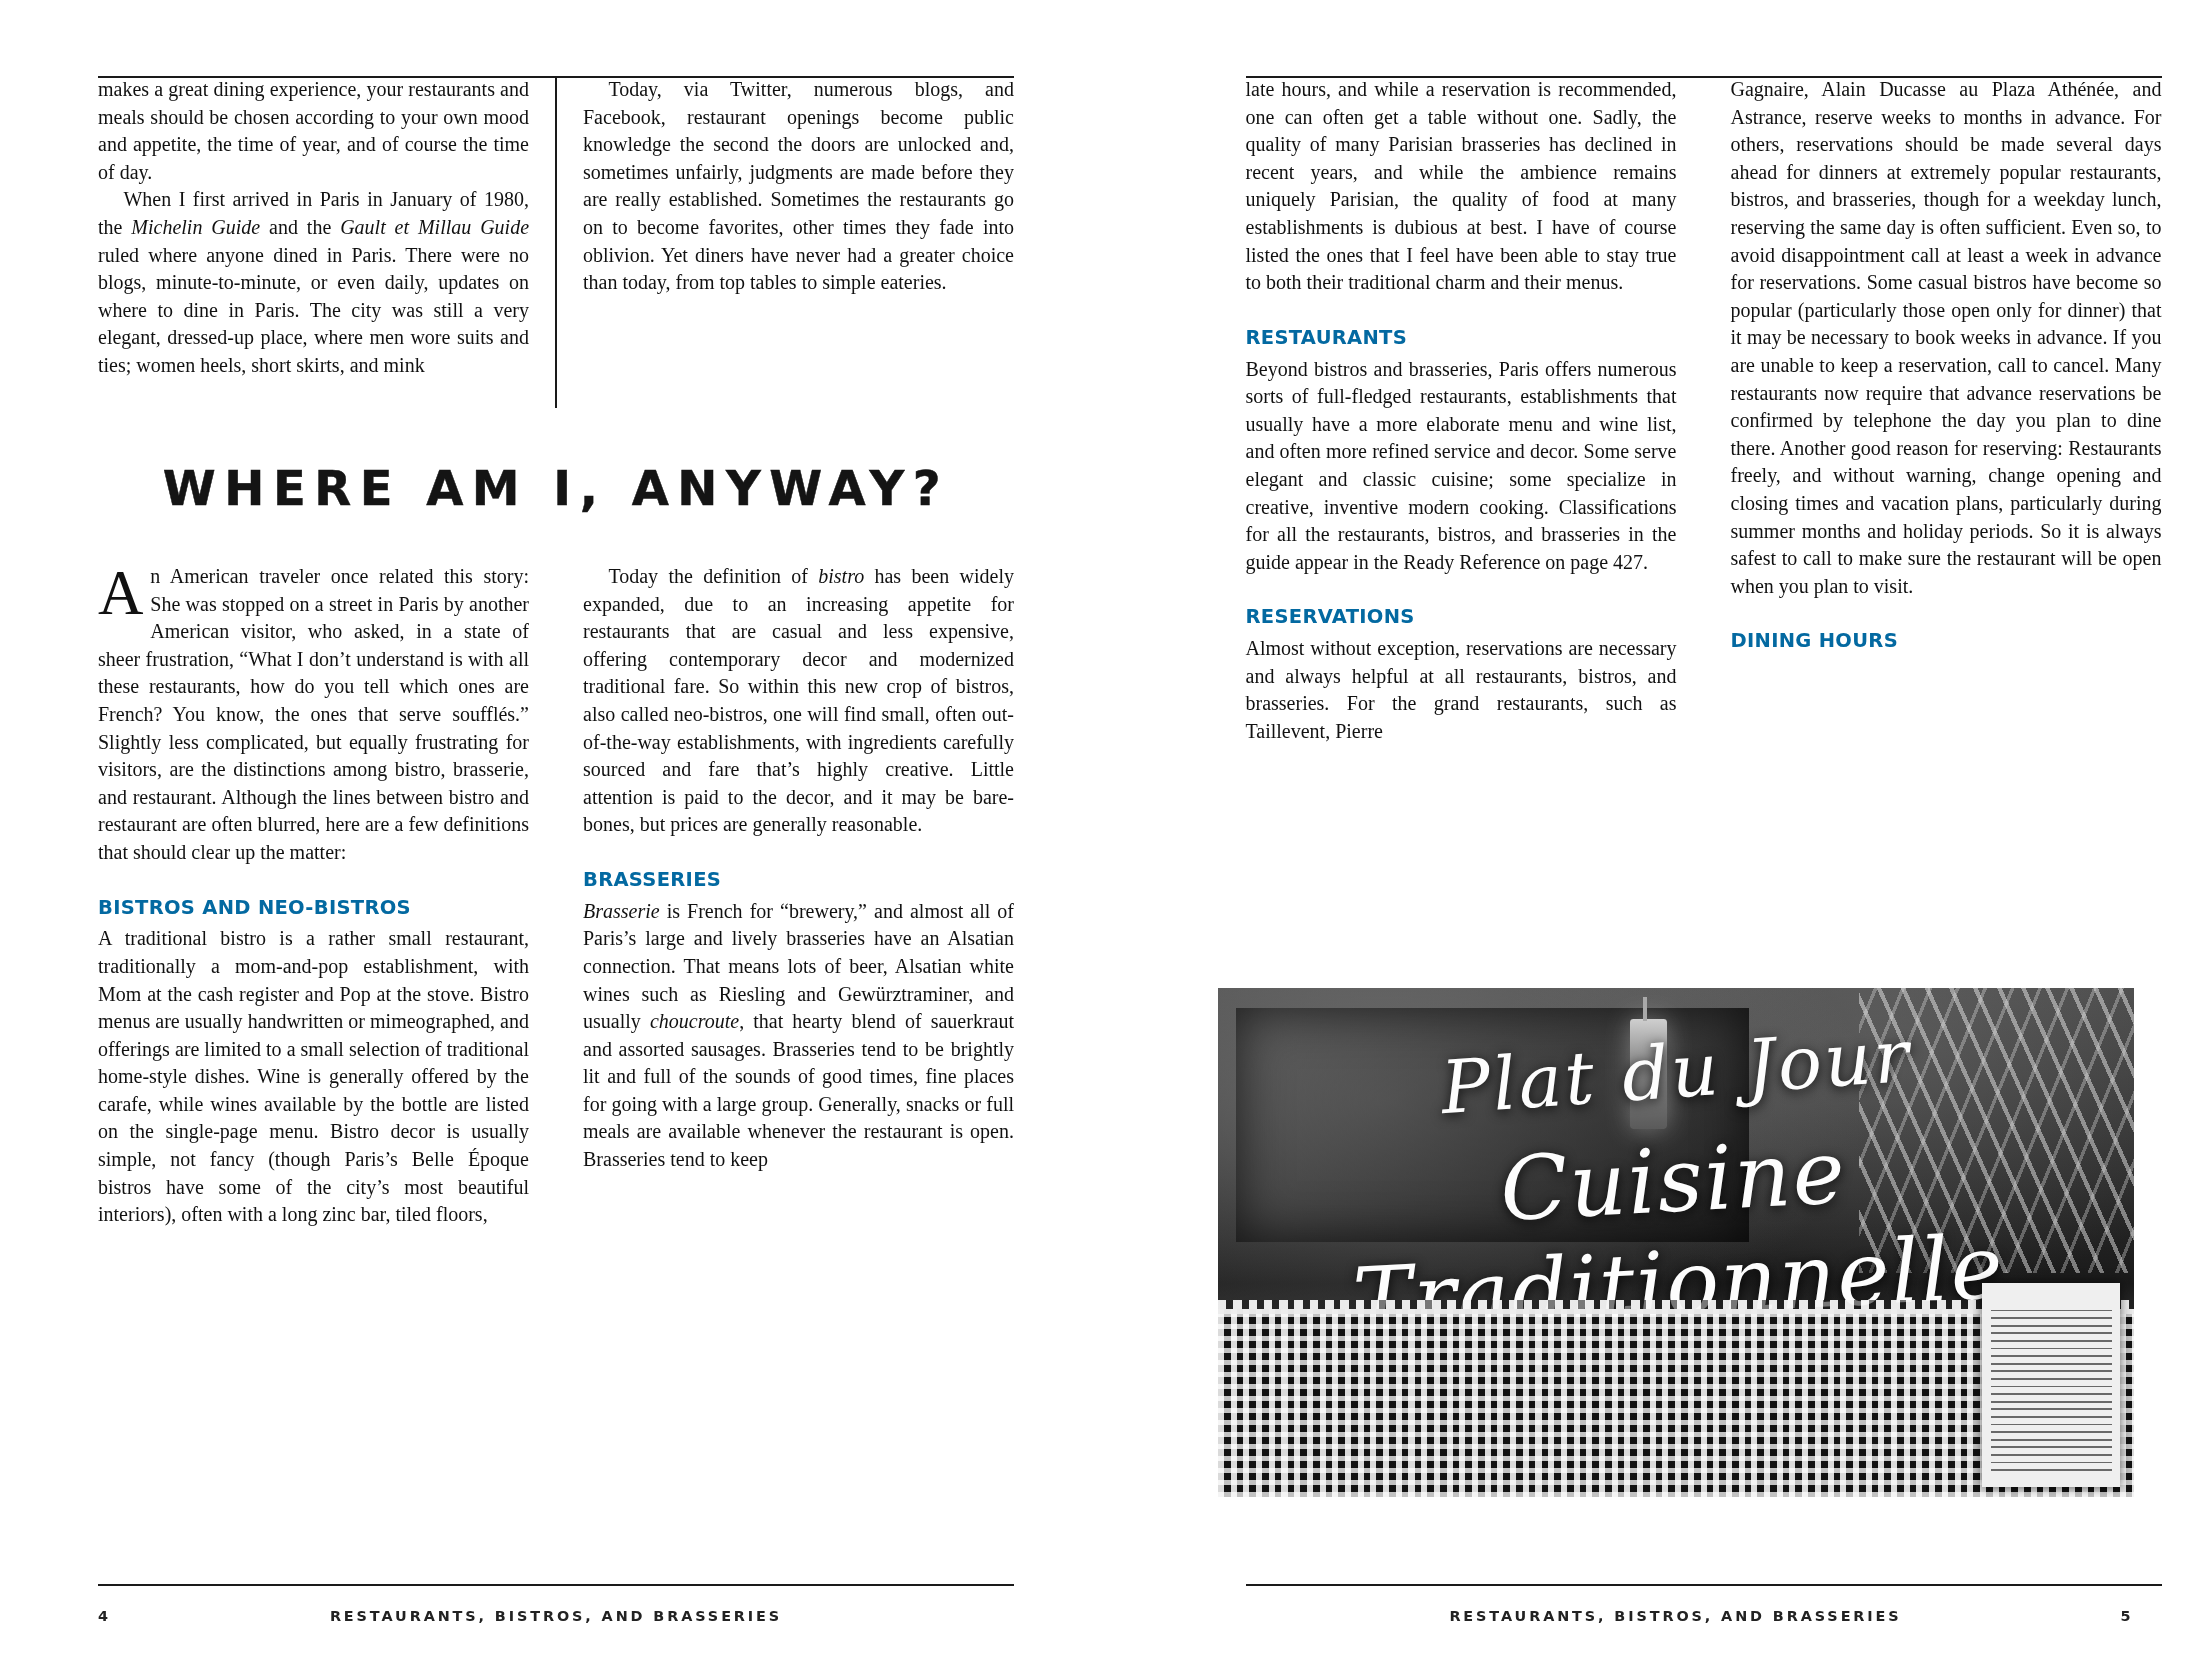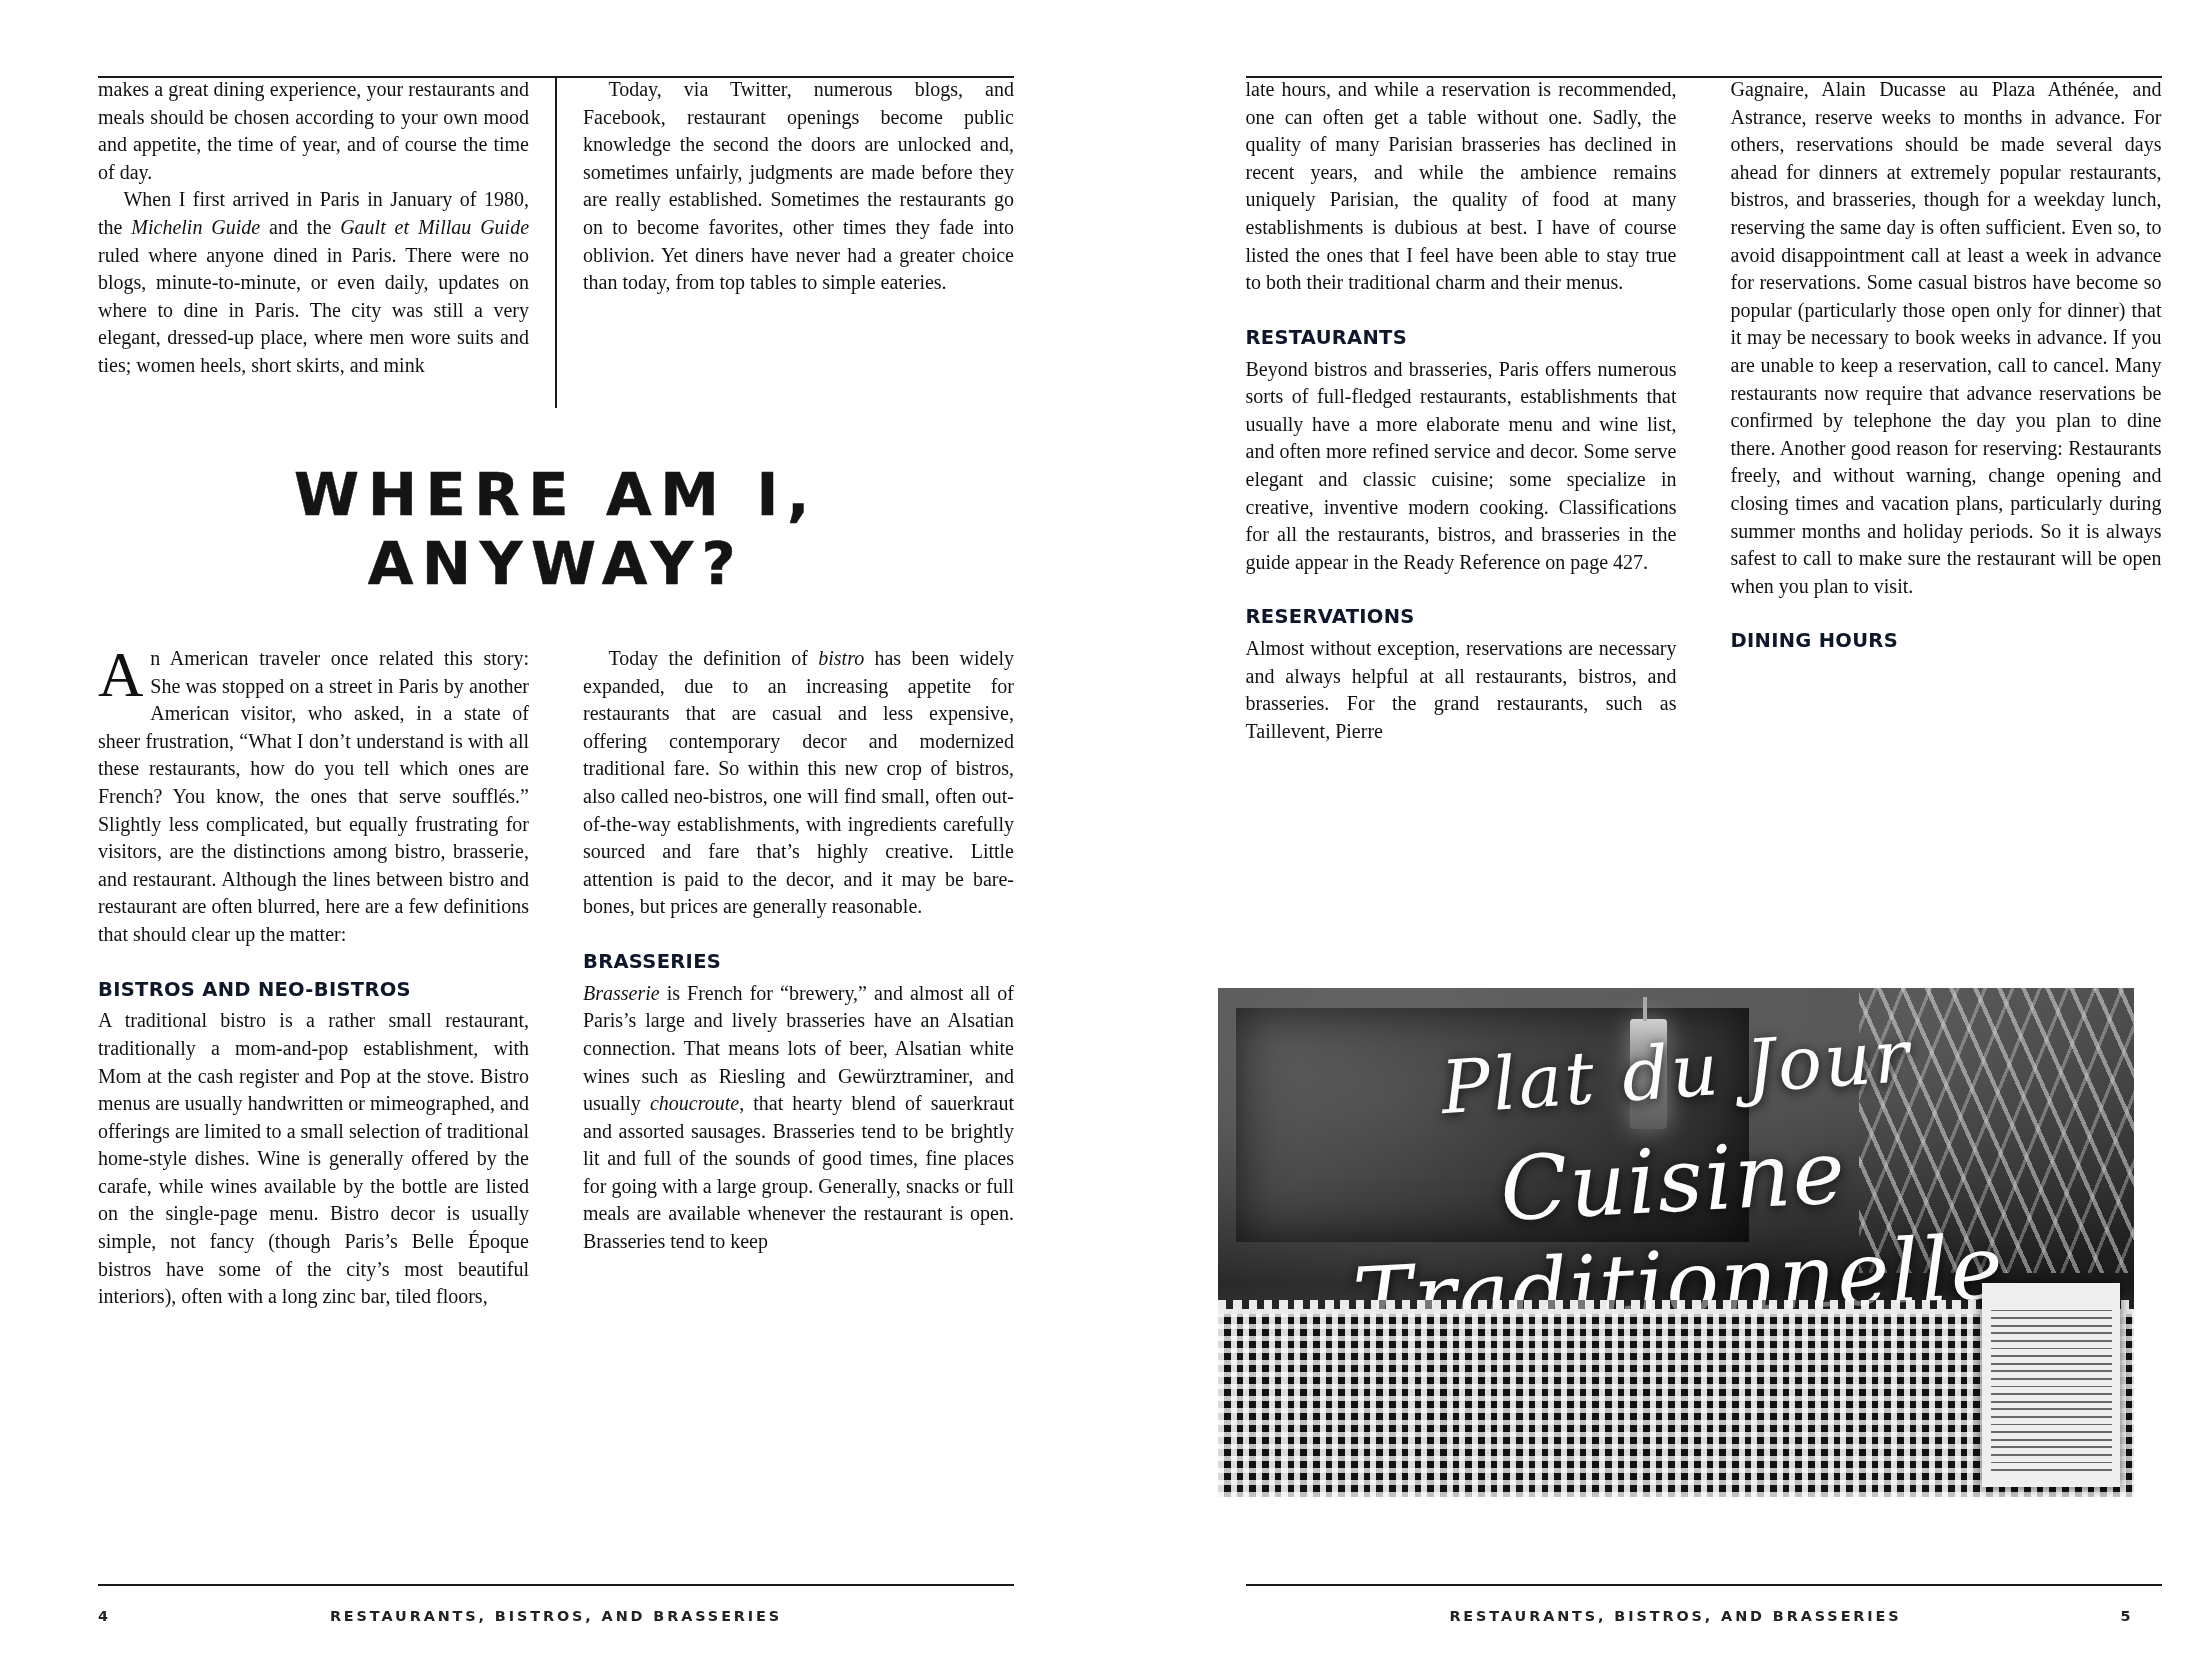--- a/index.html
+++ b/index.html
@@ -79,21 +79,21 @@
   }
   .top-block .col { position: absolute; top: 0; }
   .top-block .col.left { left: 0; }
   .top-block .col.right { left: 485px; }
 
   
   .display-head {
     text-align: center;
     font-family: "DejaVu Sans", sans-serif;
     font-weight: 700;
-    font-size: 59px;
+    font-size: 48px;
     letter-spacing: 8.5px;
     color: #141414;
     margin: 53px 0 47px 0;
     -webkit-text-stroke: 0.5px #141414;
   }
 
   
   .dropcap-para {
     position: relative;
   }
@@ -105,21 +105,21 @@
     padding: 5.1px 6.8px 0 0;
     font-weight: 400;
   }
 
   h3.sub {
     font-family: "DejaVu Sans", sans-serif;
     font-weight: 700;
     font-size: 19.5px;
     letter-spacing: 0.3px;
     margin: 29px 0 6.8px 0;
-    color: #0f172a;
+    color: #0369a1;
   }
   .col h3.sub:first-child { margin-top: 0; }
 
   .body-columns {
     display: flex;
     gap: 54px;
   }
 
   
   .right-cols {

